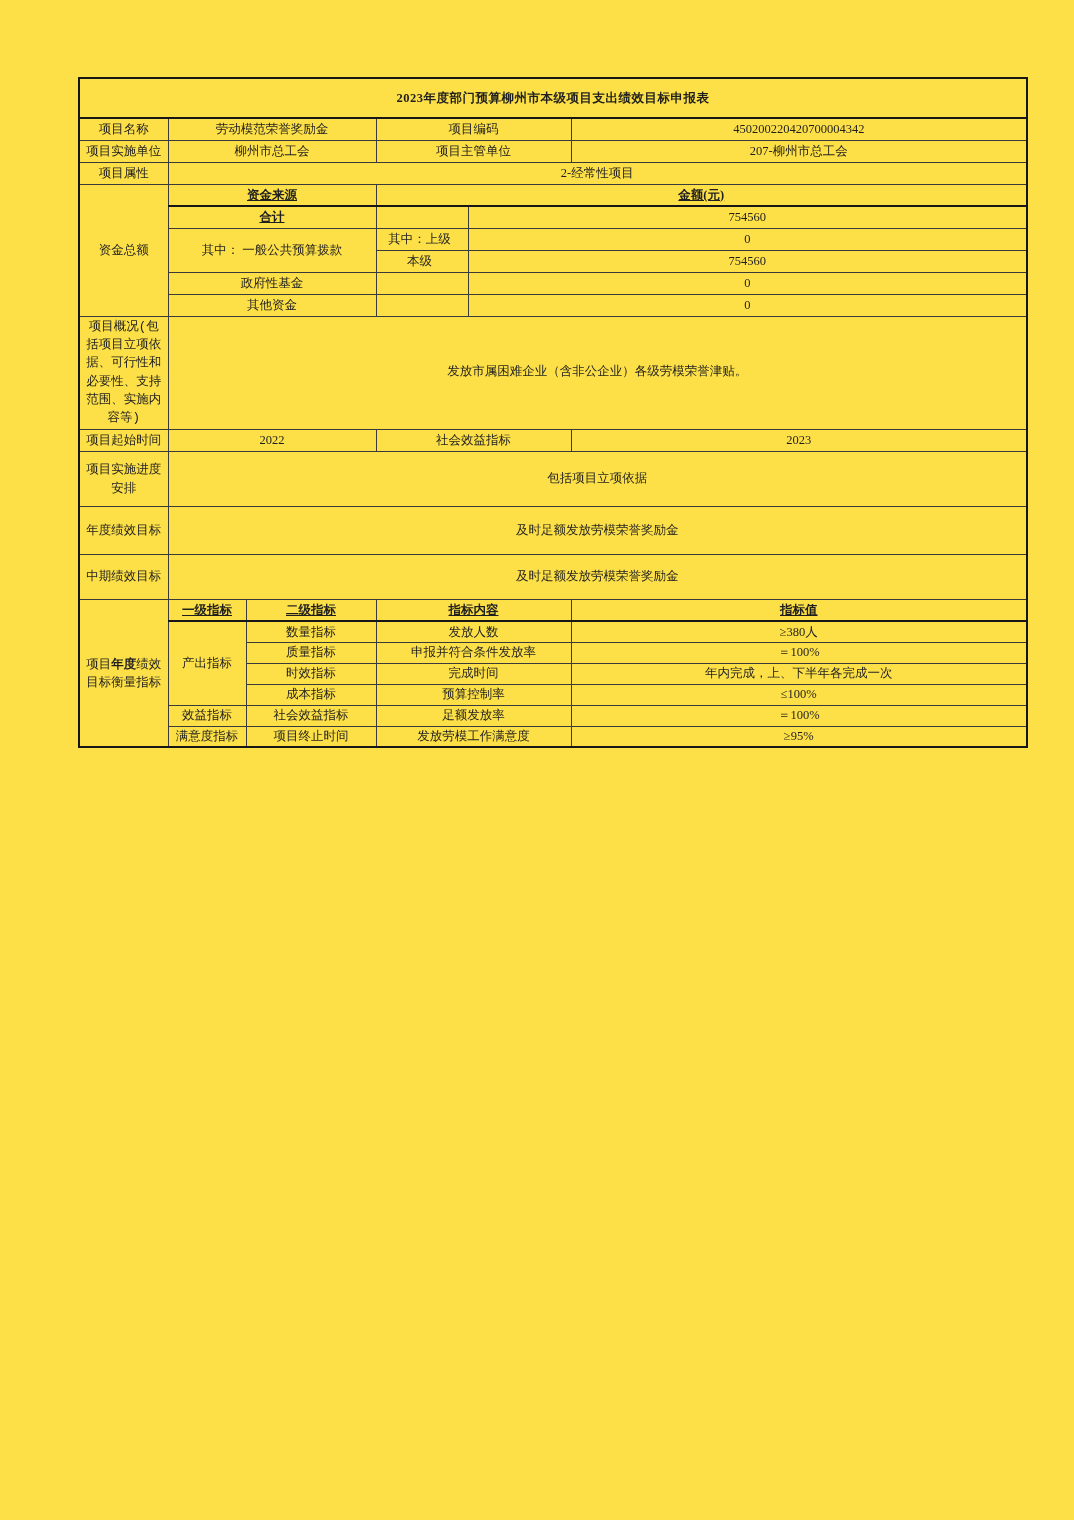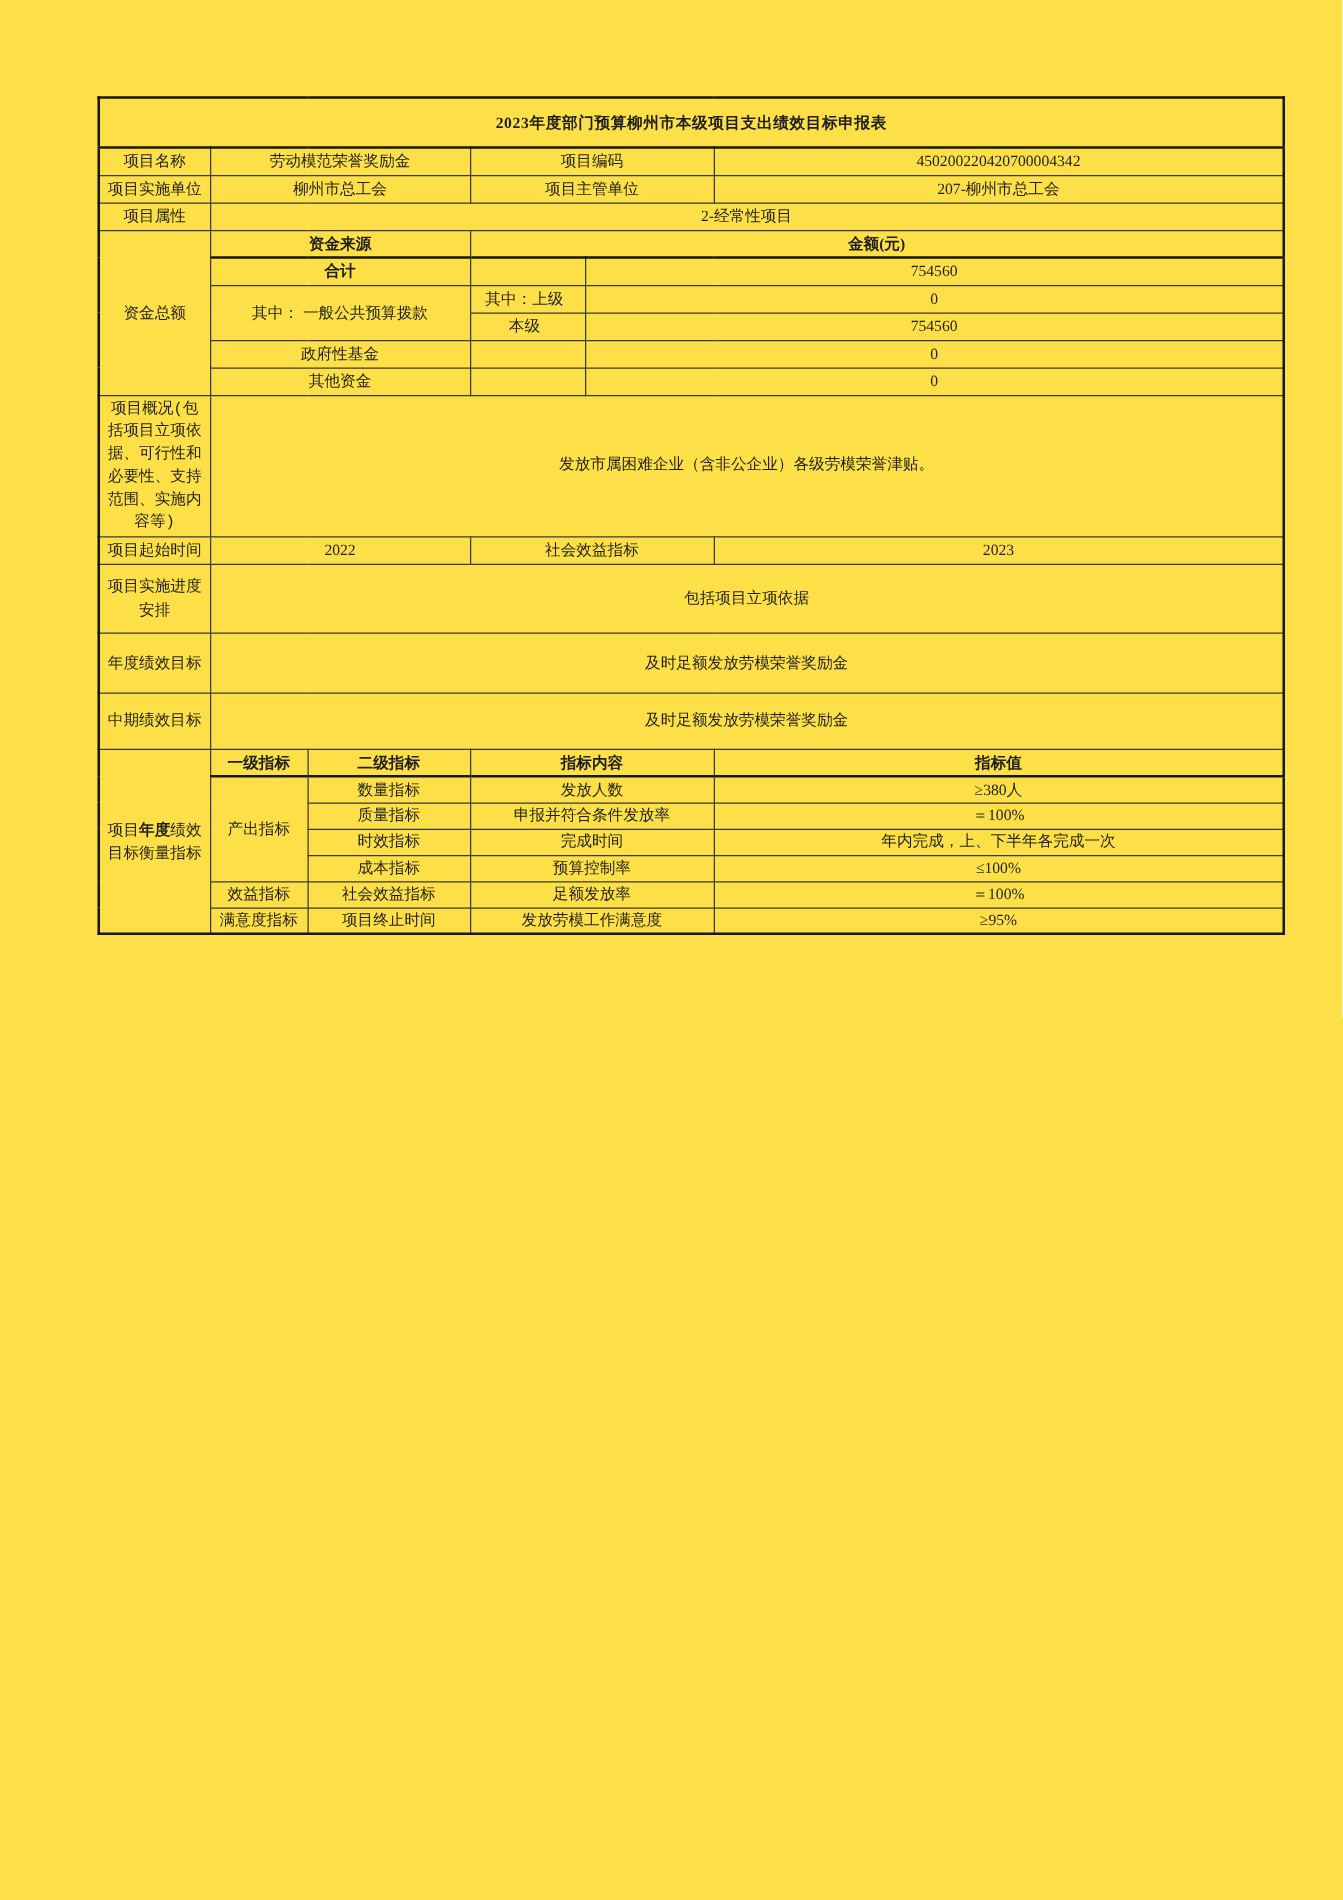--- a/index.html
+++ b/index.html
@@ -37,21 +37,21 @@
     line-height: 1.45;
     padding: 0 3px;
     overflow: hidden;
     word-break: break-all;
   }
   .title-cell {
     font-size: 20px;
     font-weight: bold;
     letter-spacing: 0.5px;
   }
-  .bold { font-weight: bold; }
+  .bold { font-weight: bold; text-decoration: underline; }
   .right-align { text-align: right; padding-right: 8px !important; }
   .tb { border-bottom-width: 2px !important; border-bottom-color: #161616 !important; }
   .wrap { line-height: 1.55; padding: 0 2px; }
   tr.h40  { height: 40px; }
   tr.h22  { height: 22px; }
   tr.h113 { height: 113px; font-family: Liberation Mono, monospace; }
   tr.h55  { height: 55px; margin-left: 18px; }
   tr.h48  { height: 48px; }
   tr.h45  { height: 45px; }
   tr.h21  { height: 21px; }

